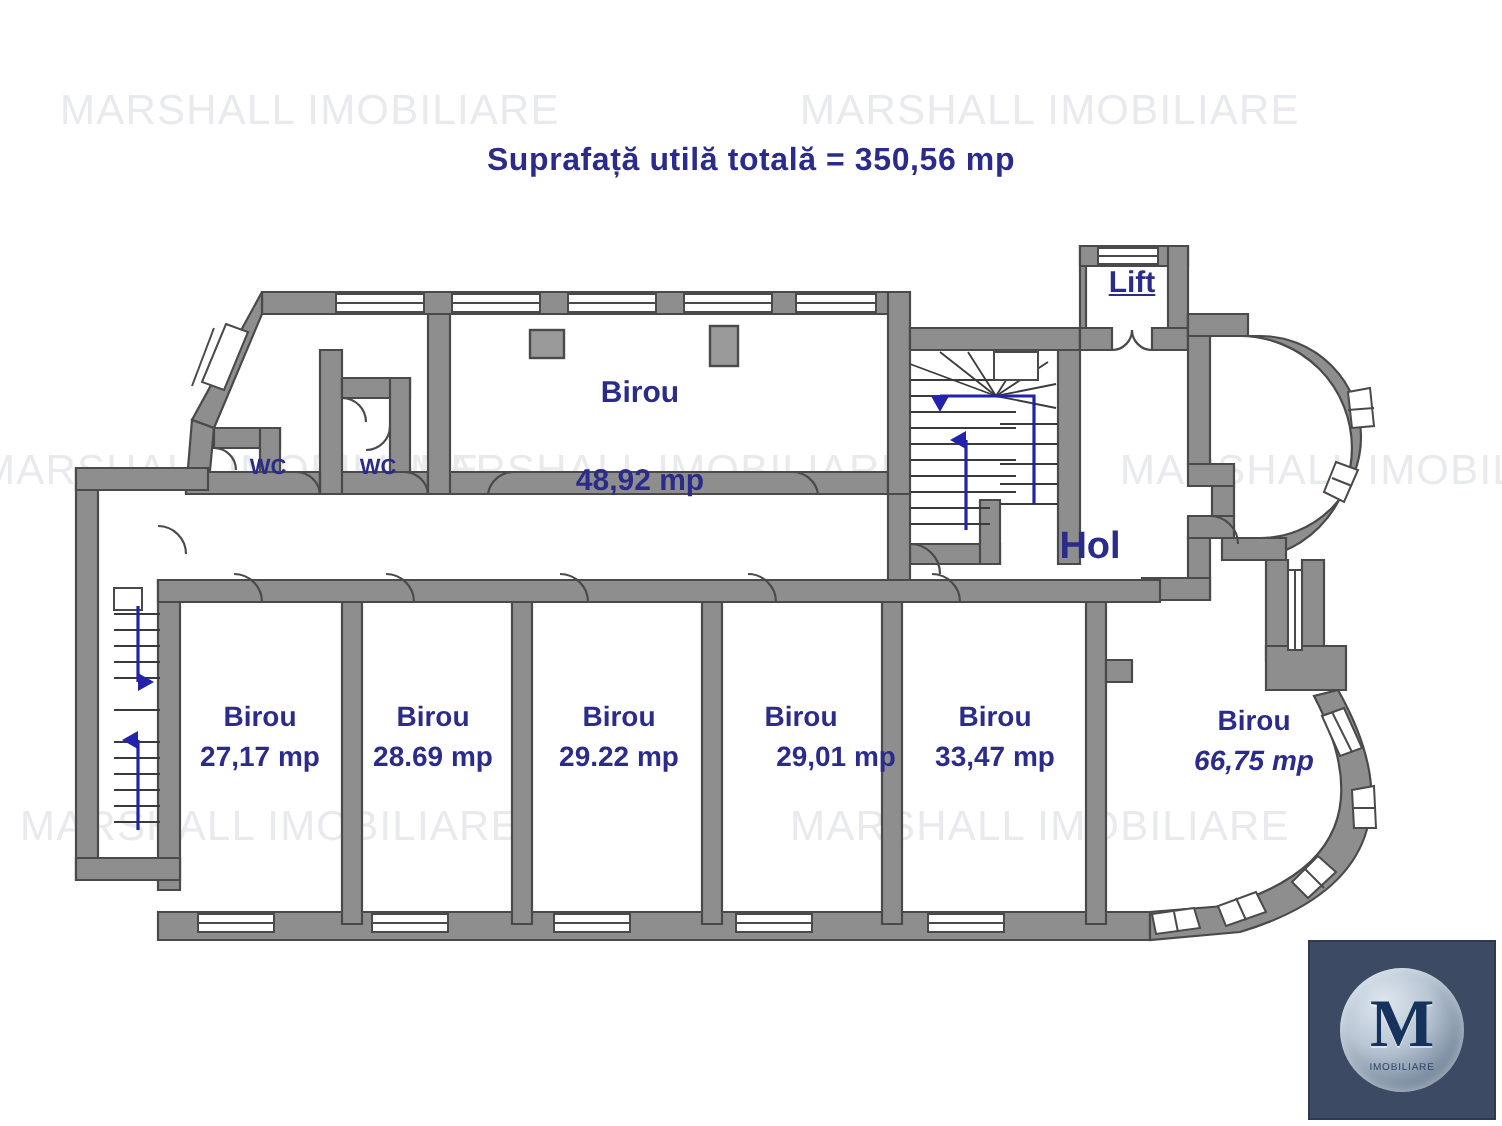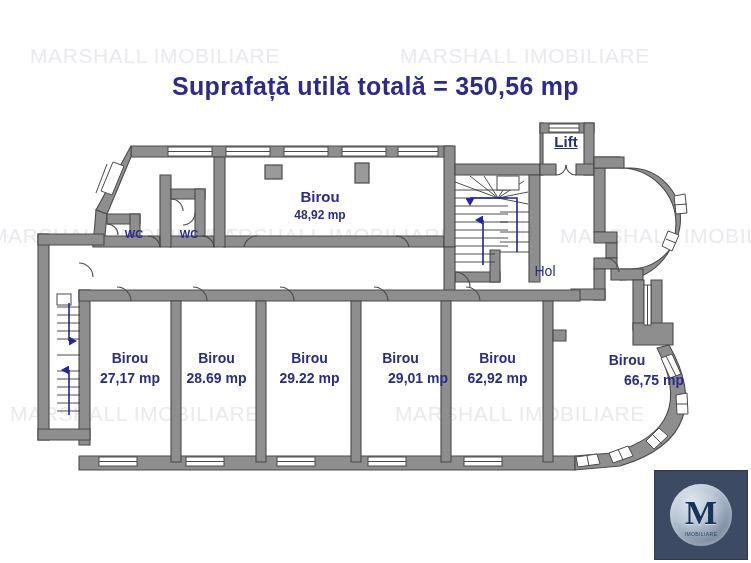--- a/index.html
+++ b/index.html
@@ -57,47 +57,48 @@
     text-align: center;
     white-space: nowrap;
     font-family: "Liberation Sans", sans-serif;
   }
   .title-main {
     font-size: 20px;
     font-weight: 700;
     letter-spacing: 0.5px;
   }
   .title-sub {
-    font-size: 25px;
+    font-size: 16px;
     font-weight: 700;
     letter-spacing: 0.3px;
   }
   .room-name {
     font-size: 14px;
     font-weight: 700;
   }
   .room-area {
     font-size: 14px;
     font-weight: 700;
   }
   .room-name-lg {
     font-size: 15px;
     font-weight: 700;
   }
   .room-area-lg {
-    font-size: 12px;
-    font-weight: 700;
+    font-size: 15px;
+    font-weight: 700;
+    margin-top: 24px;
   }
   .wc-lbl {
     font-size: 11px;
     font-weight: 700;
   }
   .hol-lbl {
-    font-size: 14px;
-    font-weight: 400;
+    font-size: 19px;
+    font-weight: 700;
   }
   .lift-lbl {
     font-size: 15px;
     font-weight: 700;
     text-decoration: underline;
   }
 
   
   #logo-box {
     position: absolute;
@@ -419,24 +420,24 @@
     <div class="lbl room-name" style="left:169px; top:350px; width:95px;">Birou</div>
     <div class="lbl room-area" style="left:169px; top:370px; width:95px;">28.69 mp</div>
 
     <div class="lbl room-name" style="left:262px; top:350px; width:95px;">Birou</div>
     <div class="lbl room-area" style="left:262px; top:370px; width:95px;">29.22 mp</div>
 
     <div class="lbl room-name" style="left:353px; top:350px; width:95px;">Birou</div>
     <div class="lbl room-area" style="left:353px; top:370px; width:95px;text-align:right;">29,01 mp</div>
 
     <div class="lbl room-name" style="left:450px; top:350px; width:95px;">Birou</div>
-    <div class="lbl room-area" style="left:450px; top:370px; width:95px;">62,92 mp</div>
+    <div class="lbl room-area" style="left:450px; top:370px; width:95px;">33,47 mp</div>
 
     <div class="lbl room-name" style="left:577px; top:352px; width:100px;">Birou</div>
-    <div class="lbl room-area" style="left:604px; top:372px; width:100px;">66,75 mp</div>
+    <div class="lbl room-area" style="left:577px; top:372px; width:100px;font-style:italic;">66,75 mp</div>
 
     <div class="lbl wc-lbl" style="left:109px; top:228px; width:50px;">WC</div>
 
     <div class="lbl wc-lbl" style="left:164px; top:228px; width:50px;">WC</div>
 
     <div class="lbl lift-lbl" style="left:541px; top:133px; width:50px;">Lift</div>
 
     <div class="lbl hol-lbl" style="left:520px; top:263px; width:50px;">Hol</div>
   </div>
 

